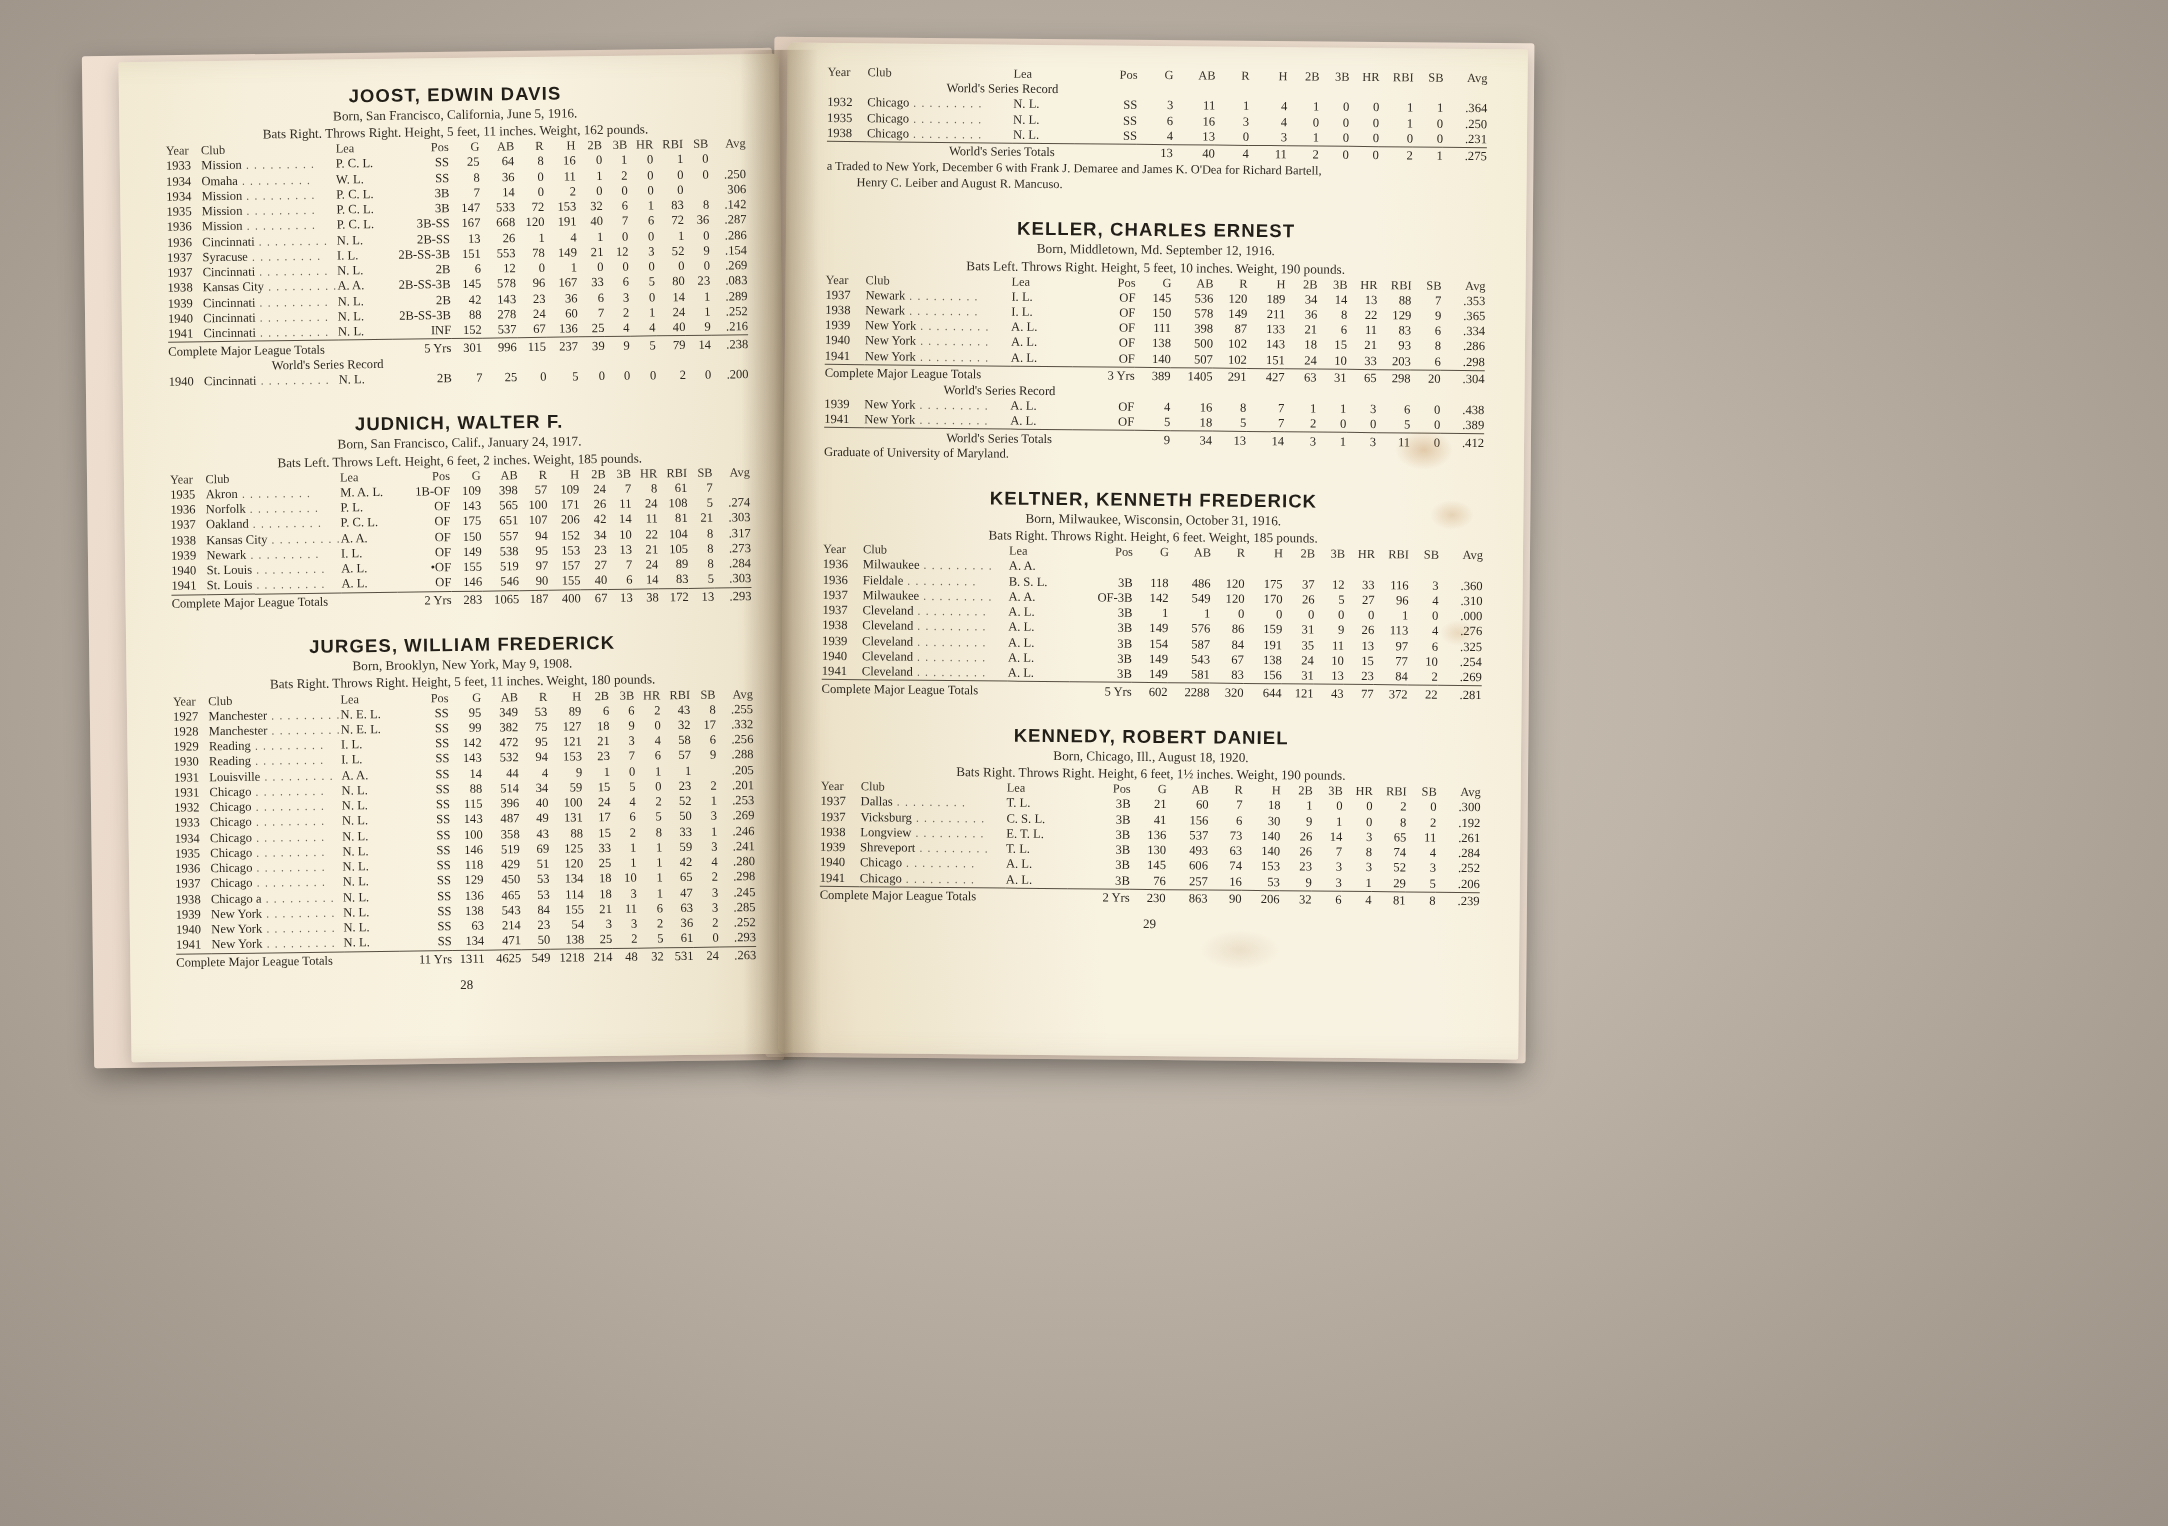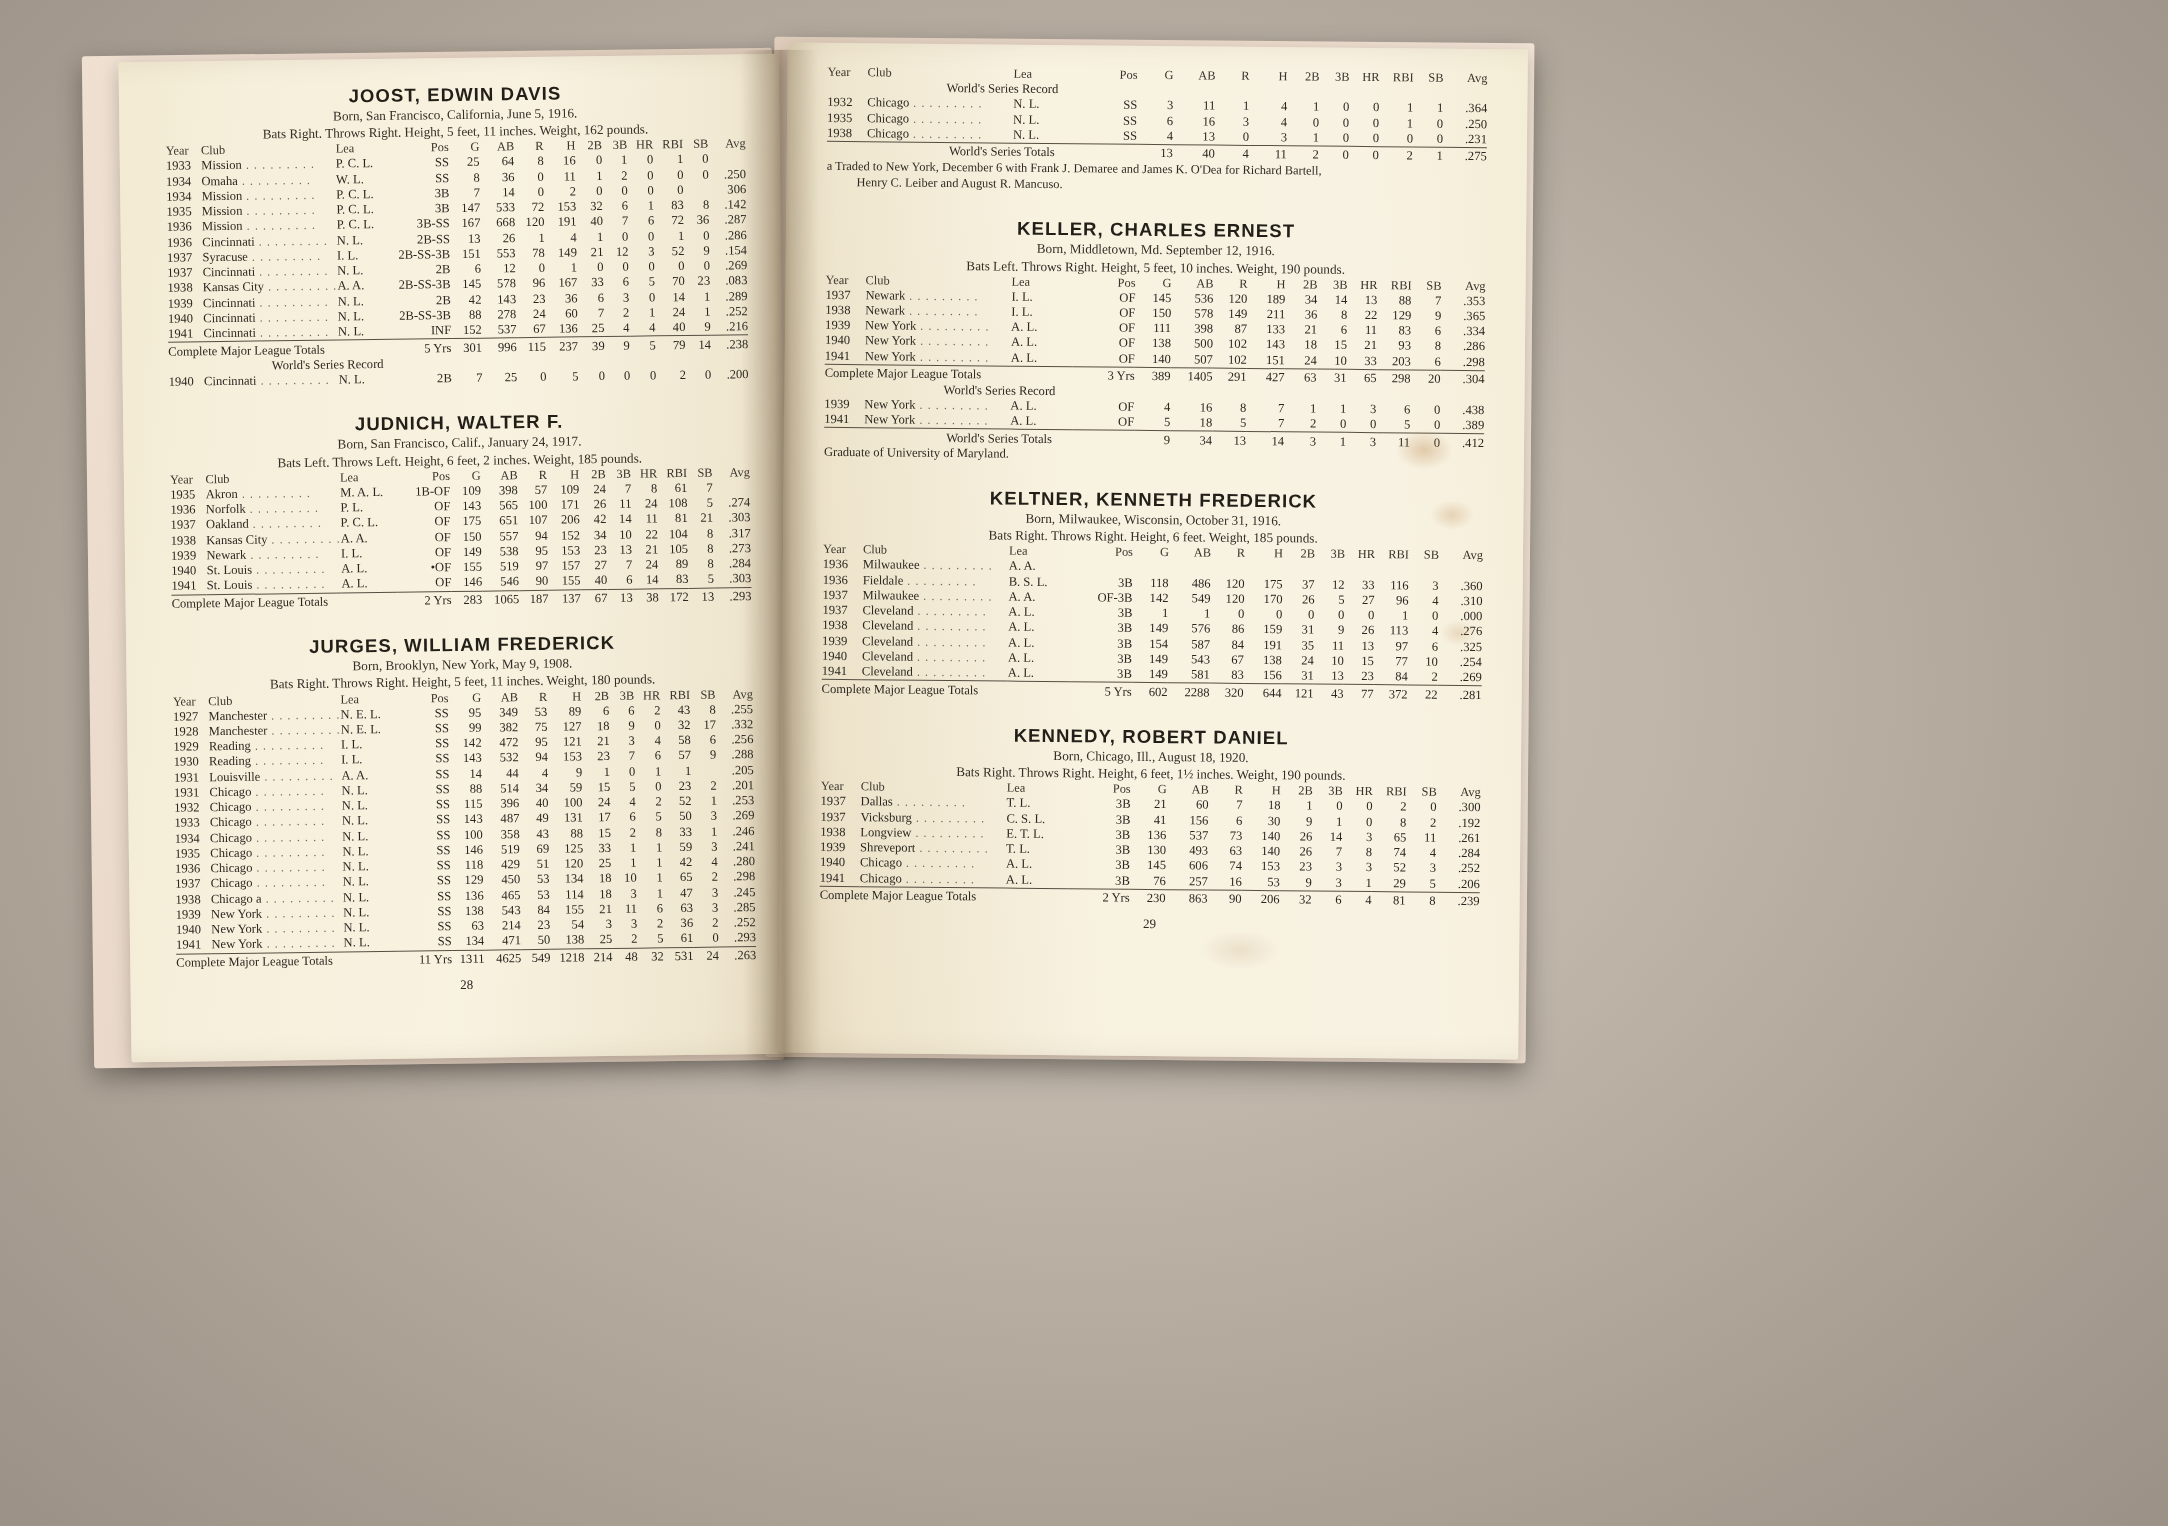--- a/index.html
+++ b/index.html
@@ -249,21 +249,21 @@
                 <td class="c-club">Kansas City<span class="dots"> . . . . . . . . .</span></td>
                 <td class="c-lea">A. A.</td>
                 <td class="c-pos">2B-SS-3B</td>
                 <td class="num w-g">145</td>
                 <td class="num w-ab">578</td>
                 <td class="num w-r">96</td>
                 <td class="num w-h">167</td>
                 <td class="num w-2b">33</td>
                 <td class="num w-3b">6</td>
                 <td class="num w-hr">5</td>
-                <td class="num w-rbi">70</td>
+                <td class="num w-rbi">80</td>
                 <td class="num w-sb">23</td>
                 <td class="num w-avg">.083</td>
               </tr>
               <tr>
                 <td class="c-year">1939</td>
                 <td class="c-club">Cincinnati<span class="dots"> . . . . . . . . .</span></td>
                 <td class="c-lea">N. L.</td>
                 <td class="c-pos">2B</td>
                 <td class="num w-g">42</td>
                 <td class="num w-ab">143</td>
@@ -496,21 +496,21 @@
           <tbody>
               <tr class="rule">
                 <td colspan="14"></td>
               </tr>
           <tr class="totals">
                 <td class="c-tot" colspan="3">Complete Major League Totals</td>
                 <td class="c-pos">2 Yrs</td>
                 <td class="num w-g">283</td>
                 <td class="num w-ab">1065</td>
                 <td class="num w-r">187</td>
-                <td class="num w-h">137</td>
+                <td class="num w-h">400</td>
                 <td class="num w-2b">67</td>
                 <td class="num w-3b">13</td>
                 <td class="num w-hr">38</td>
                 <td class="num w-rbi">172</td>
                 <td class="num w-sb">13</td>
                 <td class="num w-avg">.293</td>
               </tr>
         </tbody>
           </table>
       </div>

